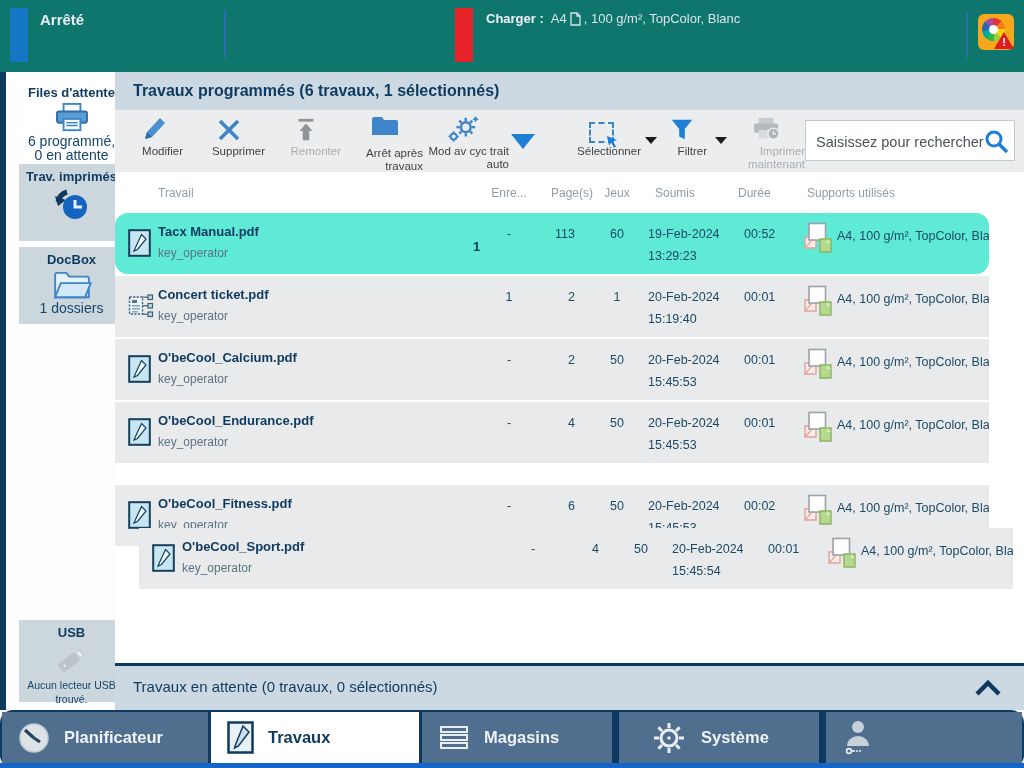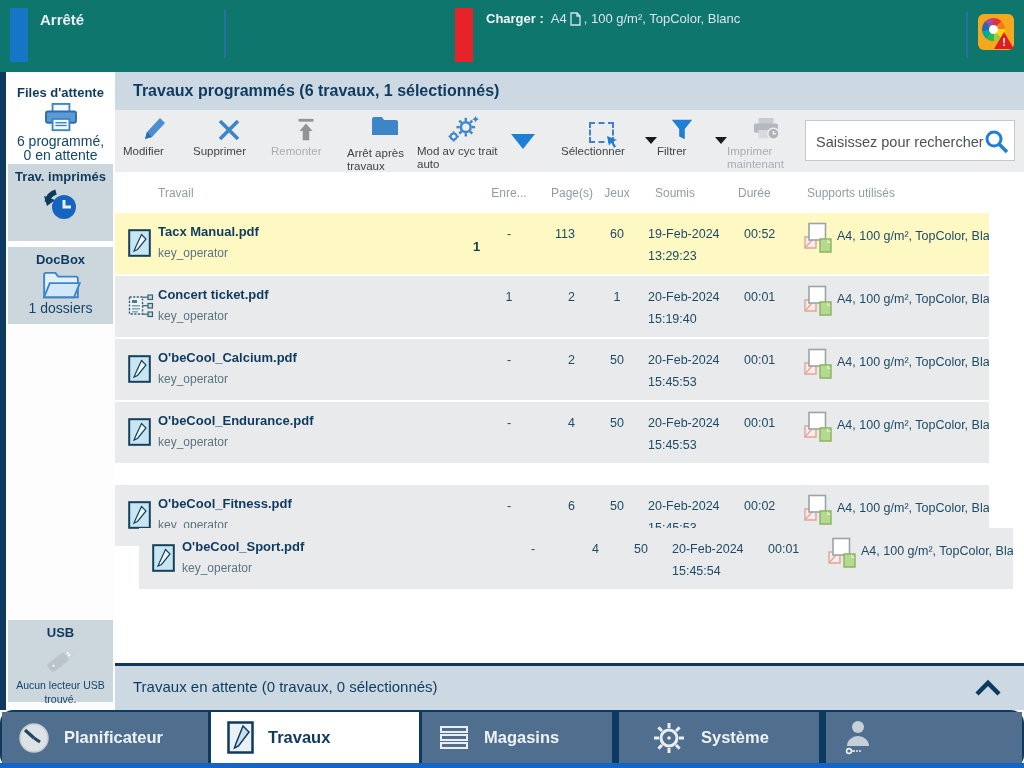--- a/index.html
+++ b/index.html
@@ -19,33 +19,33 @@
   .wheel{position:absolute;left:4px;top:4px;width:23px;height:23px;border-radius:50%;
     background:conic-gradient(#e53238 0 12%,#f47b20 12% 25%,#ffd400 25% 38%,#9ace3f 38% 50%,#37b34a 50% 61%,#00a99d 61% 73%,#2e67b1 73% 87%,#a04ea3 87% 100%);}
   .wheel::after{content:"";position:absolute;left:7px;top:7px;width:9px;height:9px;border-radius:50%;background:#fff;}
   .warn{position:absolute;right:0px;bottom:1px;width:20px;height:17px;background:#e11b22;
         clip-path:polygon(50% 0,100% 100%,0 100%);}
   .warn::after{content:"!";position:absolute;left:0;right:0;bottom:1px;text-align:center;
         color:#fff;font:bold 11px/12px "Liberation Sans",sans-serif;}
 
   
   .lstrip{position:absolute;left:0;top:72px;width:6px;height:638px;background:#0e3a5f;}
-  .sidebar{position:absolute;left:6px;top:72px;width:131px;height:638px;background:#fdfdfd;}
+  .sidebar{position:absolute;left:17px;top:72px;width:131px;height:638px;background:#fdfdfd;}
   .scard{position:absolute;left:2px;width:105px;background:#ccd6dd;text-align:center;color:#0e3a5f;}
   .scard.selct{background:#ffffff;}
   .scard .t{display:block;font-size:13px;font-weight:bold;padding-top:5px;}
   .scard .s{display:block;font-size:14px;color:#14466b;line-height:14px;}
   .scard .ic{display:block;margin:3px auto 1px;}
 
   
   .content{position:absolute;left:115px;top:72px;width:909px;height:638px;background:#fff;}
   .chead{position:absolute;left:0;top:0;width:909px;height:38px;background:#ccd9e2;
          font-size:16px;font-weight:bold;color:#0e3a5f;line-height:38px;padding-left:18px;box-sizing:border-box;}
   .toolbar{position:absolute;left:0;top:38px;width:909px;height:62px;background:#ecedee;border-bottom:1px solid #dcdee0;}
-  .tbtn{position:absolute;top:3px;height:56px;text-align:left;cursor:default;}
+  .tbtn{position:absolute;top:3px;height:56px;text-align:right;cursor:default;}
   .tbtn .ti{display:flex;align-items:flex-end;justify-content:center;height:30px;}
   .tbtn .tl{display:block;font-size:11.5px;line-height:13px;color:#3f4446;margin-top:2px;}
   .tbtn.dis .tl{color:#a9adb2;}
   .ddarrow{position:absolute;width:0;height:0;border-left:6px solid transparent;border-right:6px solid transparent;border-top:7px solid #1a1a1a;}
   .bigdown{position:absolute;width:0;height:0;border-left:12px solid transparent;border-right:12px solid transparent;border-top:15px solid #1f7fd4;}
   .selbox{width:21px;height:17px;border:2px dashed #3d85c8;position:relative;}
   .reddash{width:28px;border-top:2px dashed #d8342c;margin:1px auto 0;}
   .search{position:absolute;left:690px;top:10px;width:210px;height:41px;background:#fff;border:1px solid #c4c9cc;box-sizing:border-box;}
   .search input{position:absolute;left:8px;top:0;width:168px;height:39px;border:none;outline:none;
         font-family:"Liberation Sans",sans-serif;font-size:14.5px;color:#333;background:transparent;}
@@ -53,21 +53,21 @@
   .search .mag{position:absolute;right:4px;top:8px;}
 
   
   .thead{position:absolute;left:0;top:100px;width:909px;height:41px;background:#fff;}
   .thead span{position:absolute;top:14px;font-size:12px;color:#909ca3;}
   .hc1{left:43px;} .hc2{left:372px;width:44px;text-align:center;}
   .hc3{left:408px;width:70px;text-align:right;} .hc4{left:482px;width:40px;text-align:center;}
   .hc5{left:540px;} .hc6{left:623px;} .hc7{left:692px;}
 
   .row{position:absolute;left:0;width:874px;height:61px;background:#e9eaeb;overflow:hidden;}
-  .row.sel{background:#fef9c3;}
+  .row.sel{background:#5eead4;border-radius:13px;}
   .row span{position:absolute;font-size:12.5px;color:#1d4a66;}
   .ricon{left:13px;top:16px;}
   .rname{left:43px;top:11px;font-weight:bold;font-size:13px !important;color:#0e3a5f !important;}
   .ruser{left:43px;top:33px;font-size:12px !important;color:#5a7482 !important;}
   .rbadge{left:358px;top:26px;font-weight:bold;font-size:13px !important;color:#123c55 !important;}
   .cenre{left:372px;top:14px;width:44px;text-align:center;}
   .cpages{left:420px;top:14px;width:40px;text-align:right;}
   .cjeux{left:482px;top:14px;width:40px;text-align:center;}
   .cdate{left:533px;top:14px;} .ctime{left:533px;top:36px;}
   .cdur{left:629px;top:14px;}

